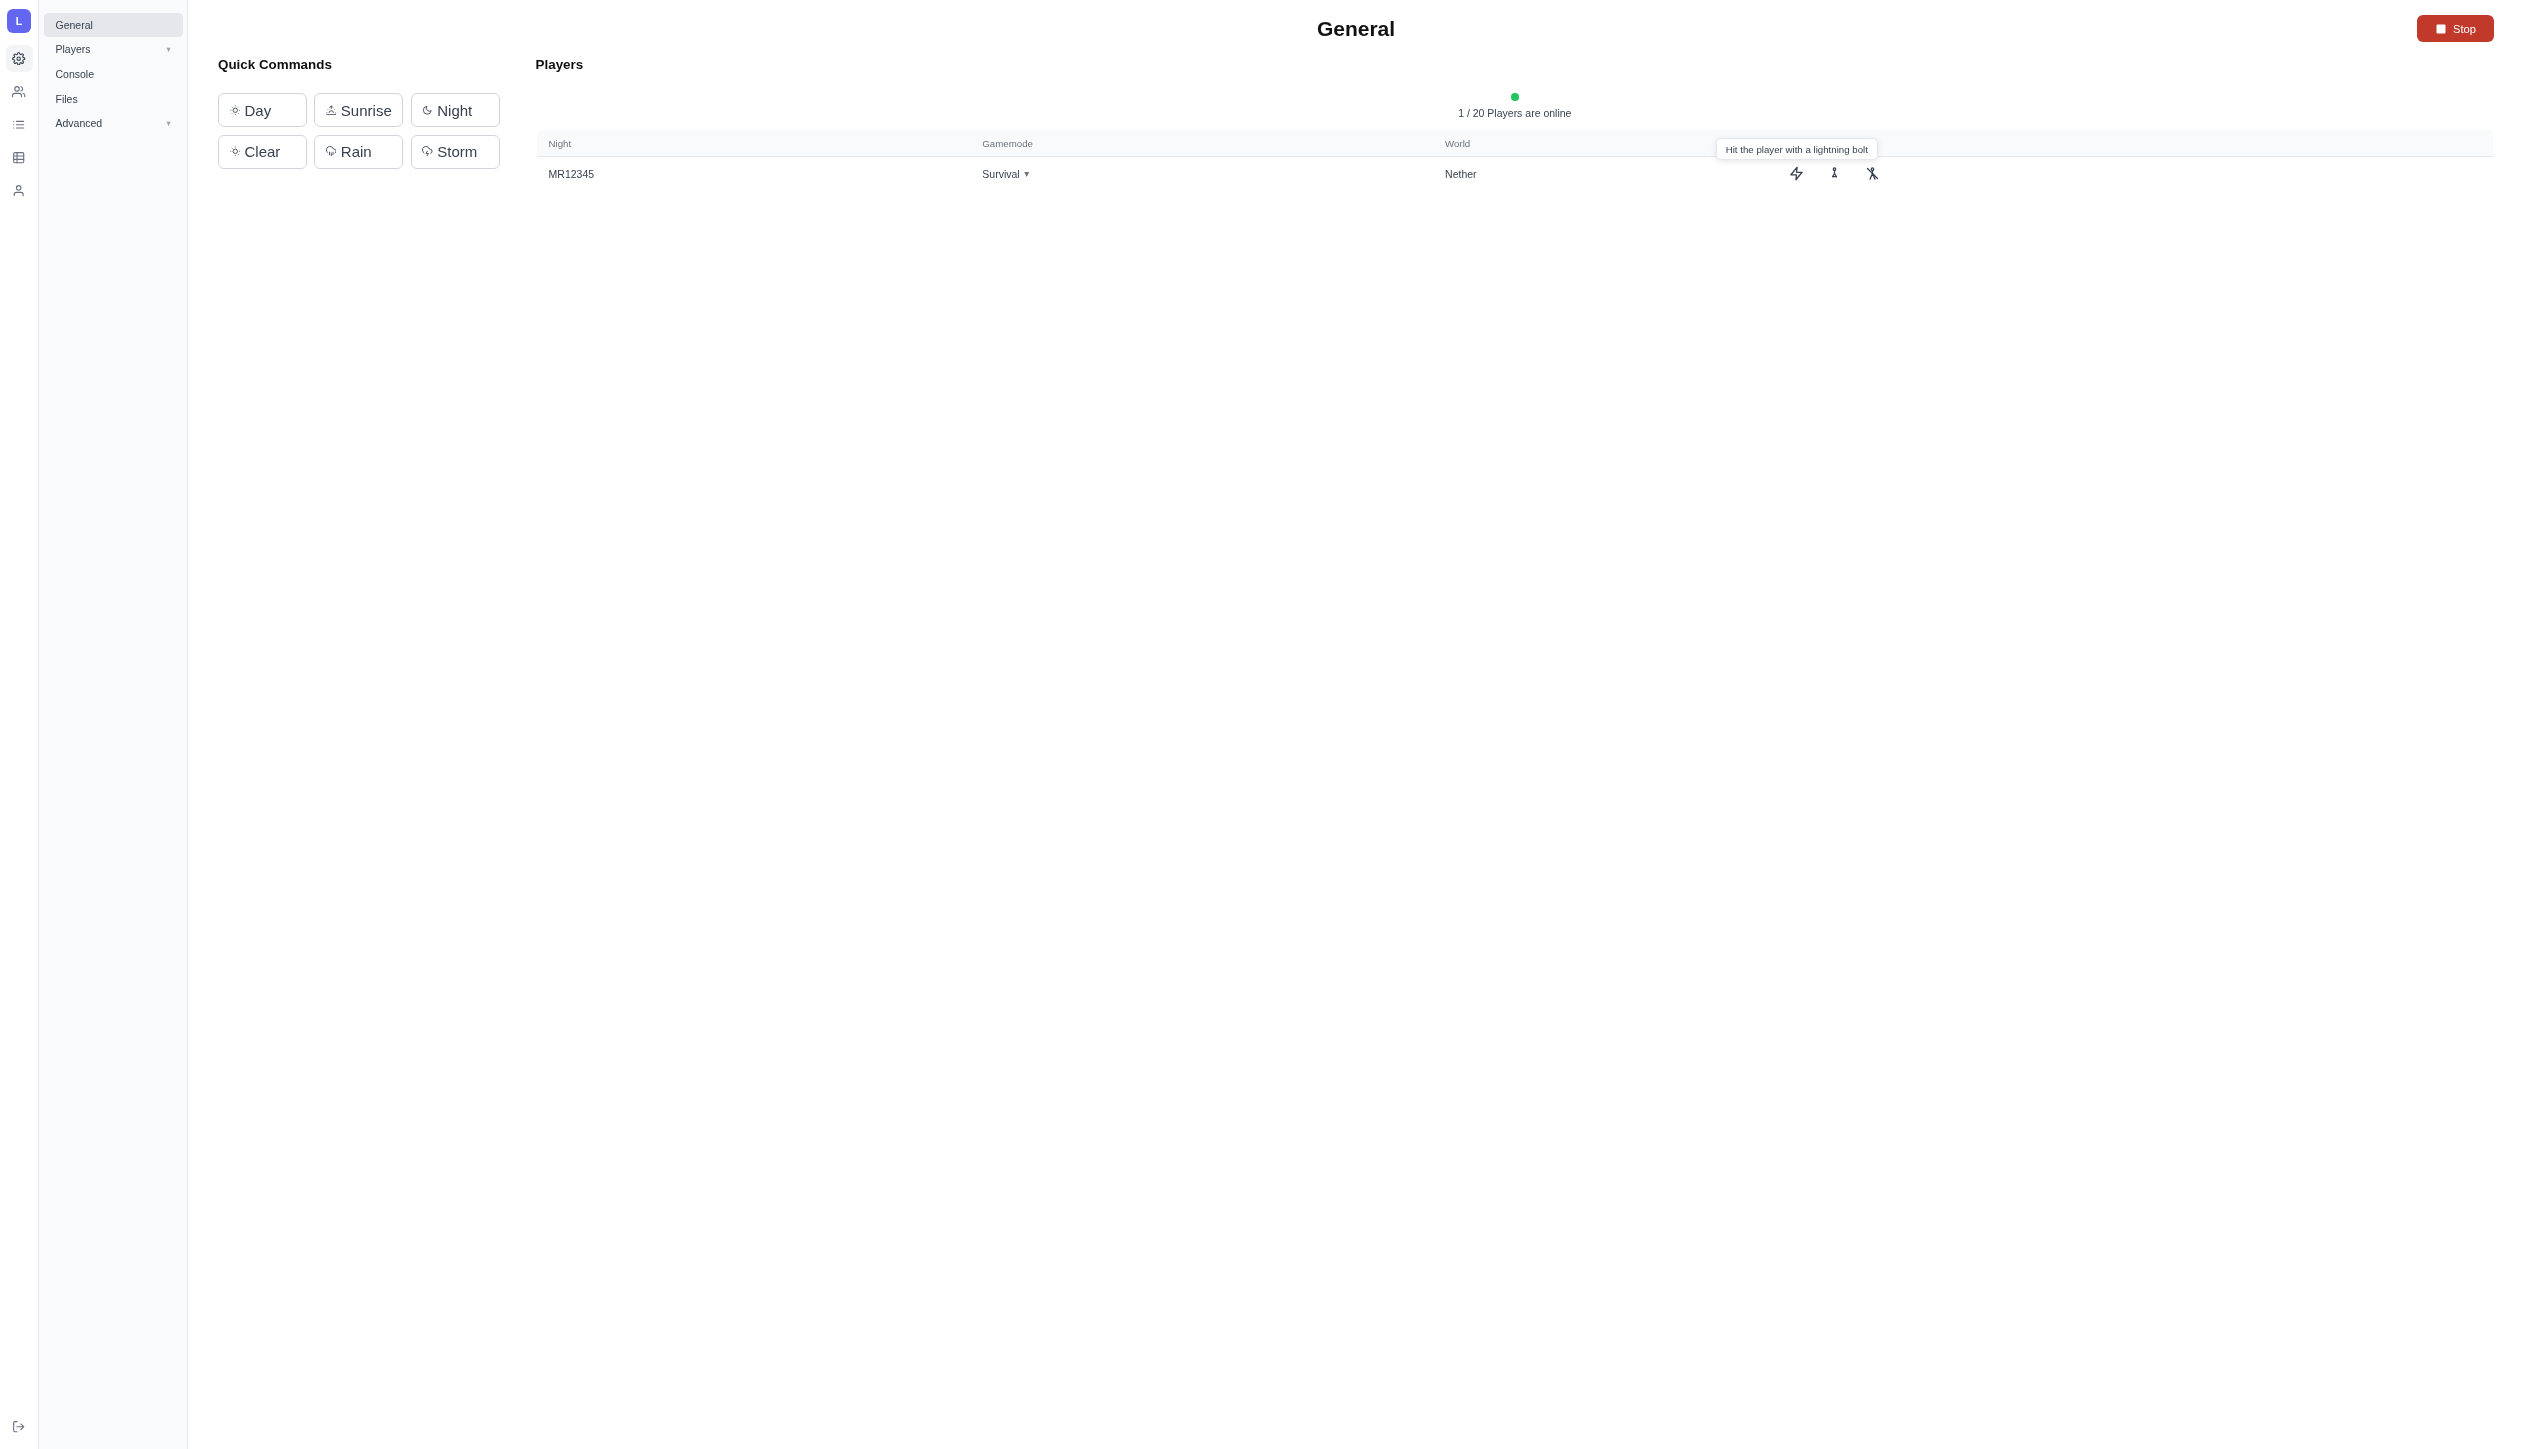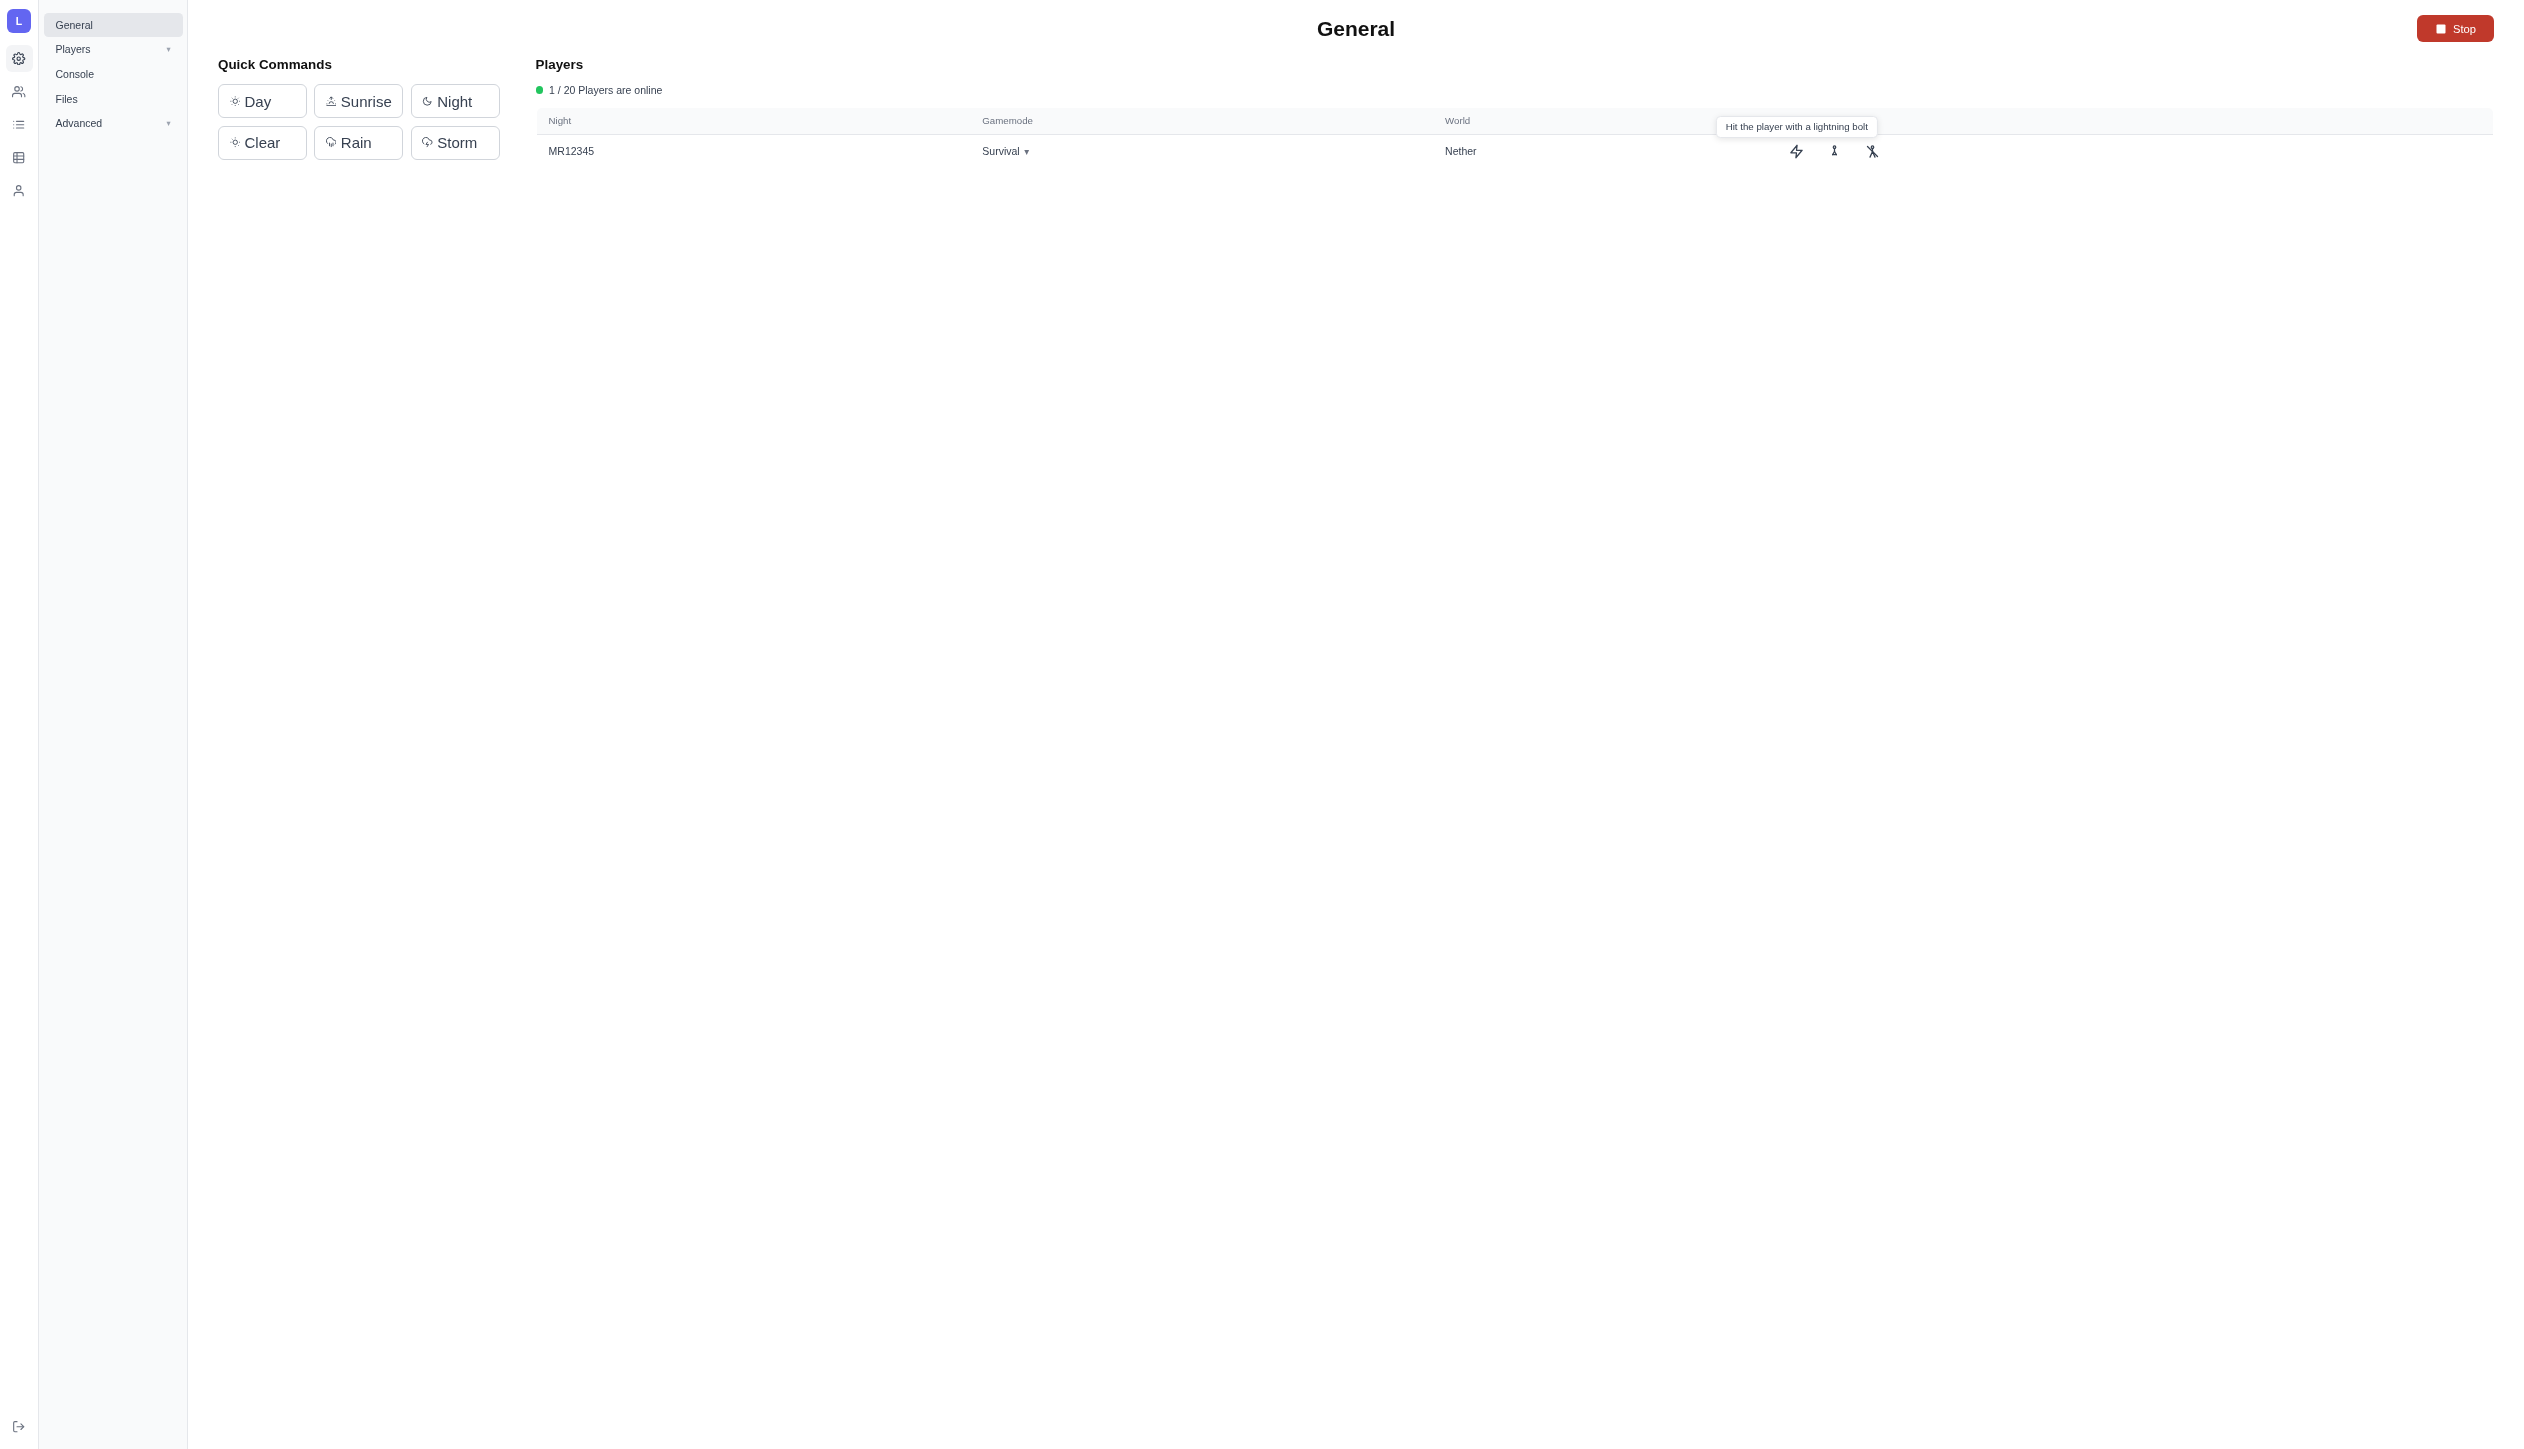--- a/index.html
+++ b/index.html
@@ -116,21 +116,21 @@
     }
 
     
     .quick-commands {
       min-width: 194px;
     }
     .section-title {
       font-size: 13.4px;
       font-weight: 600;
       color: #111;
-      margin-bottom: 12px;
+      margin-bottom: 21px;
     }
     .command-grid {
       display: grid;
       grid-template-columns: 1fr 1fr 1fr;
       gap: 7.5px;
     }
     .command-btn {
       display: flex;
       align-items: center;
       gap: 4.5px;
@@ -148,20 +148,21 @@
     .players-section {
       flex: 1;
     }
     .players-online {
       display: flex;
       align-items: center;
       gap: 6px;
       margin-bottom: 10.5px;
       font-size: 10.5px;
       color: #374151;
+      flex-direction: column;
     }
     .online-dot {
       width: 7.5px;
       height: 7.5px;
       background: #22c55e;
       border-radius: 50%;
     }
 
     
     .players-table {

